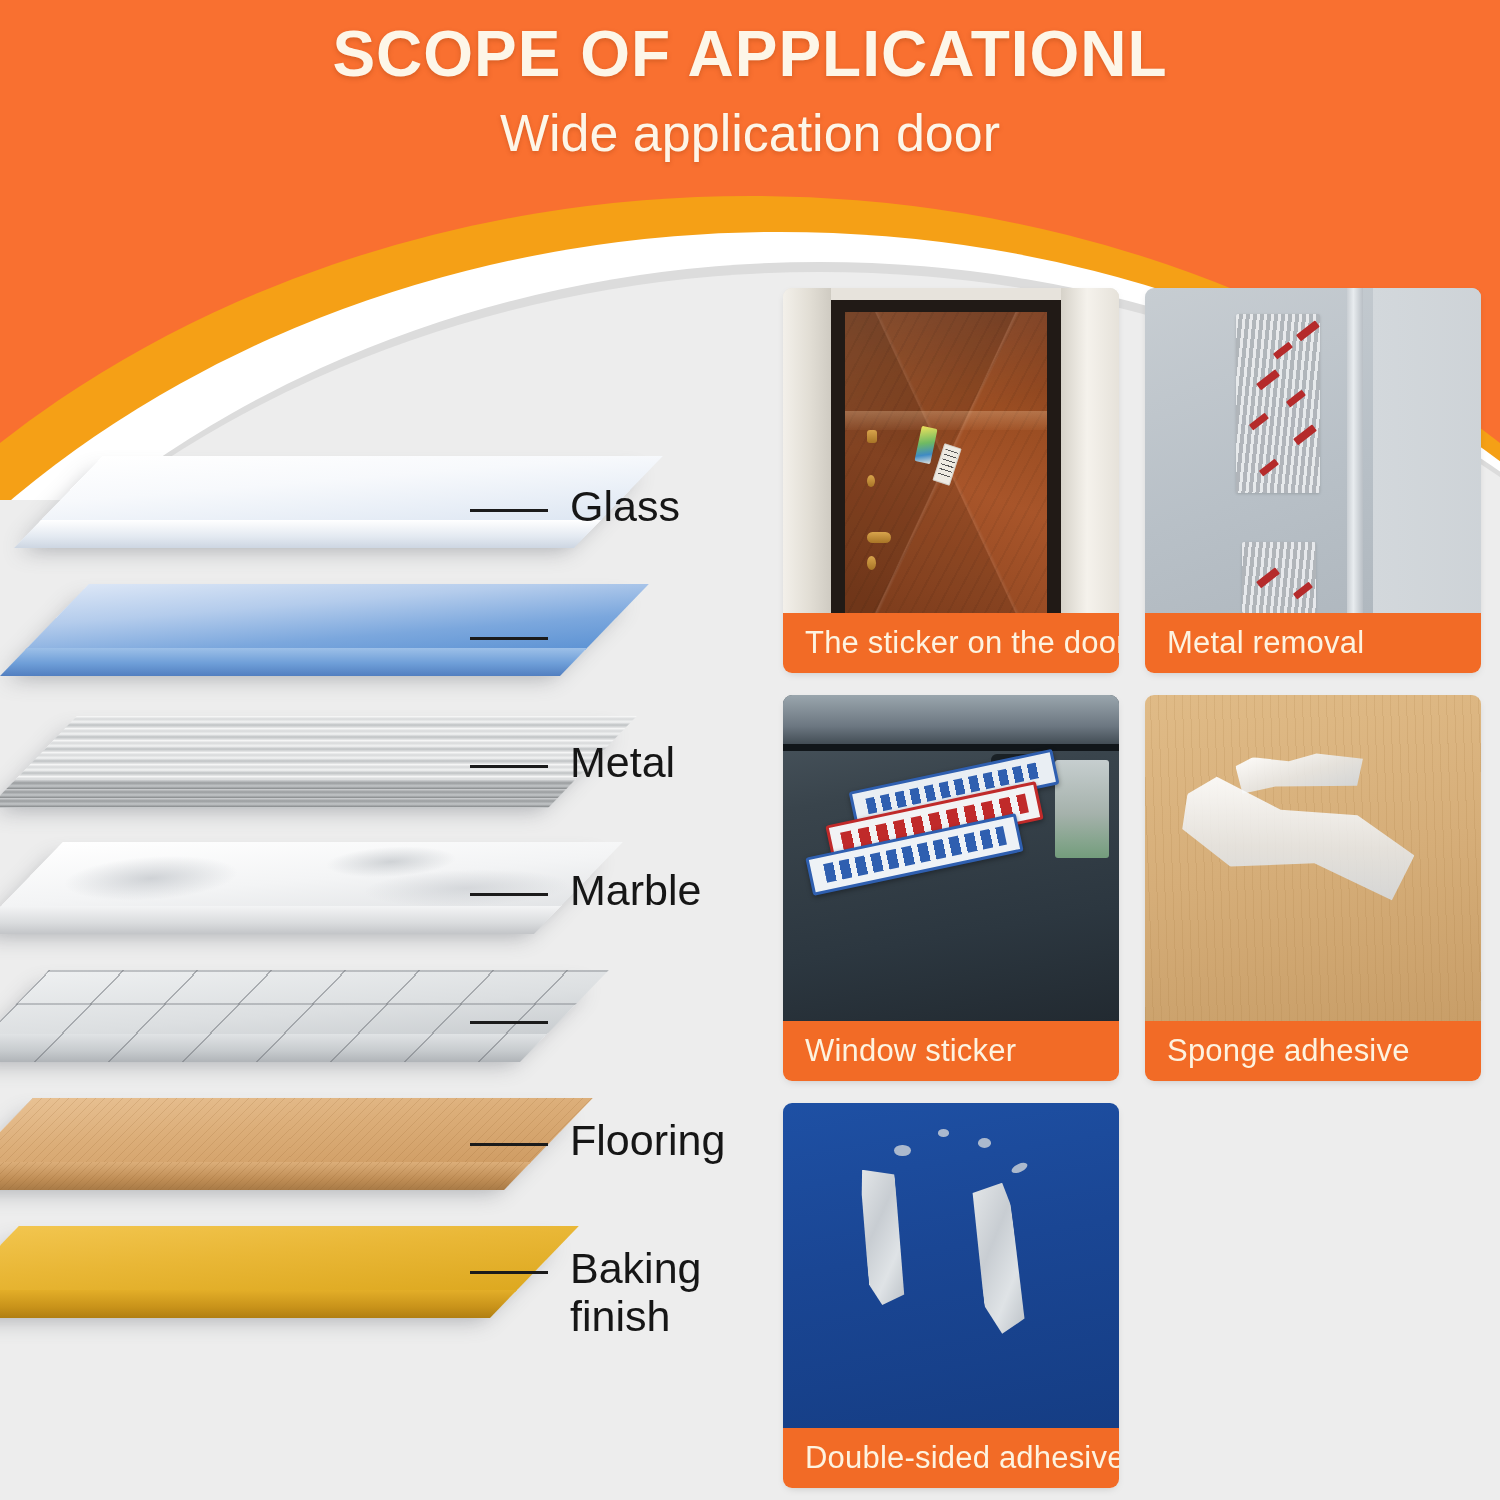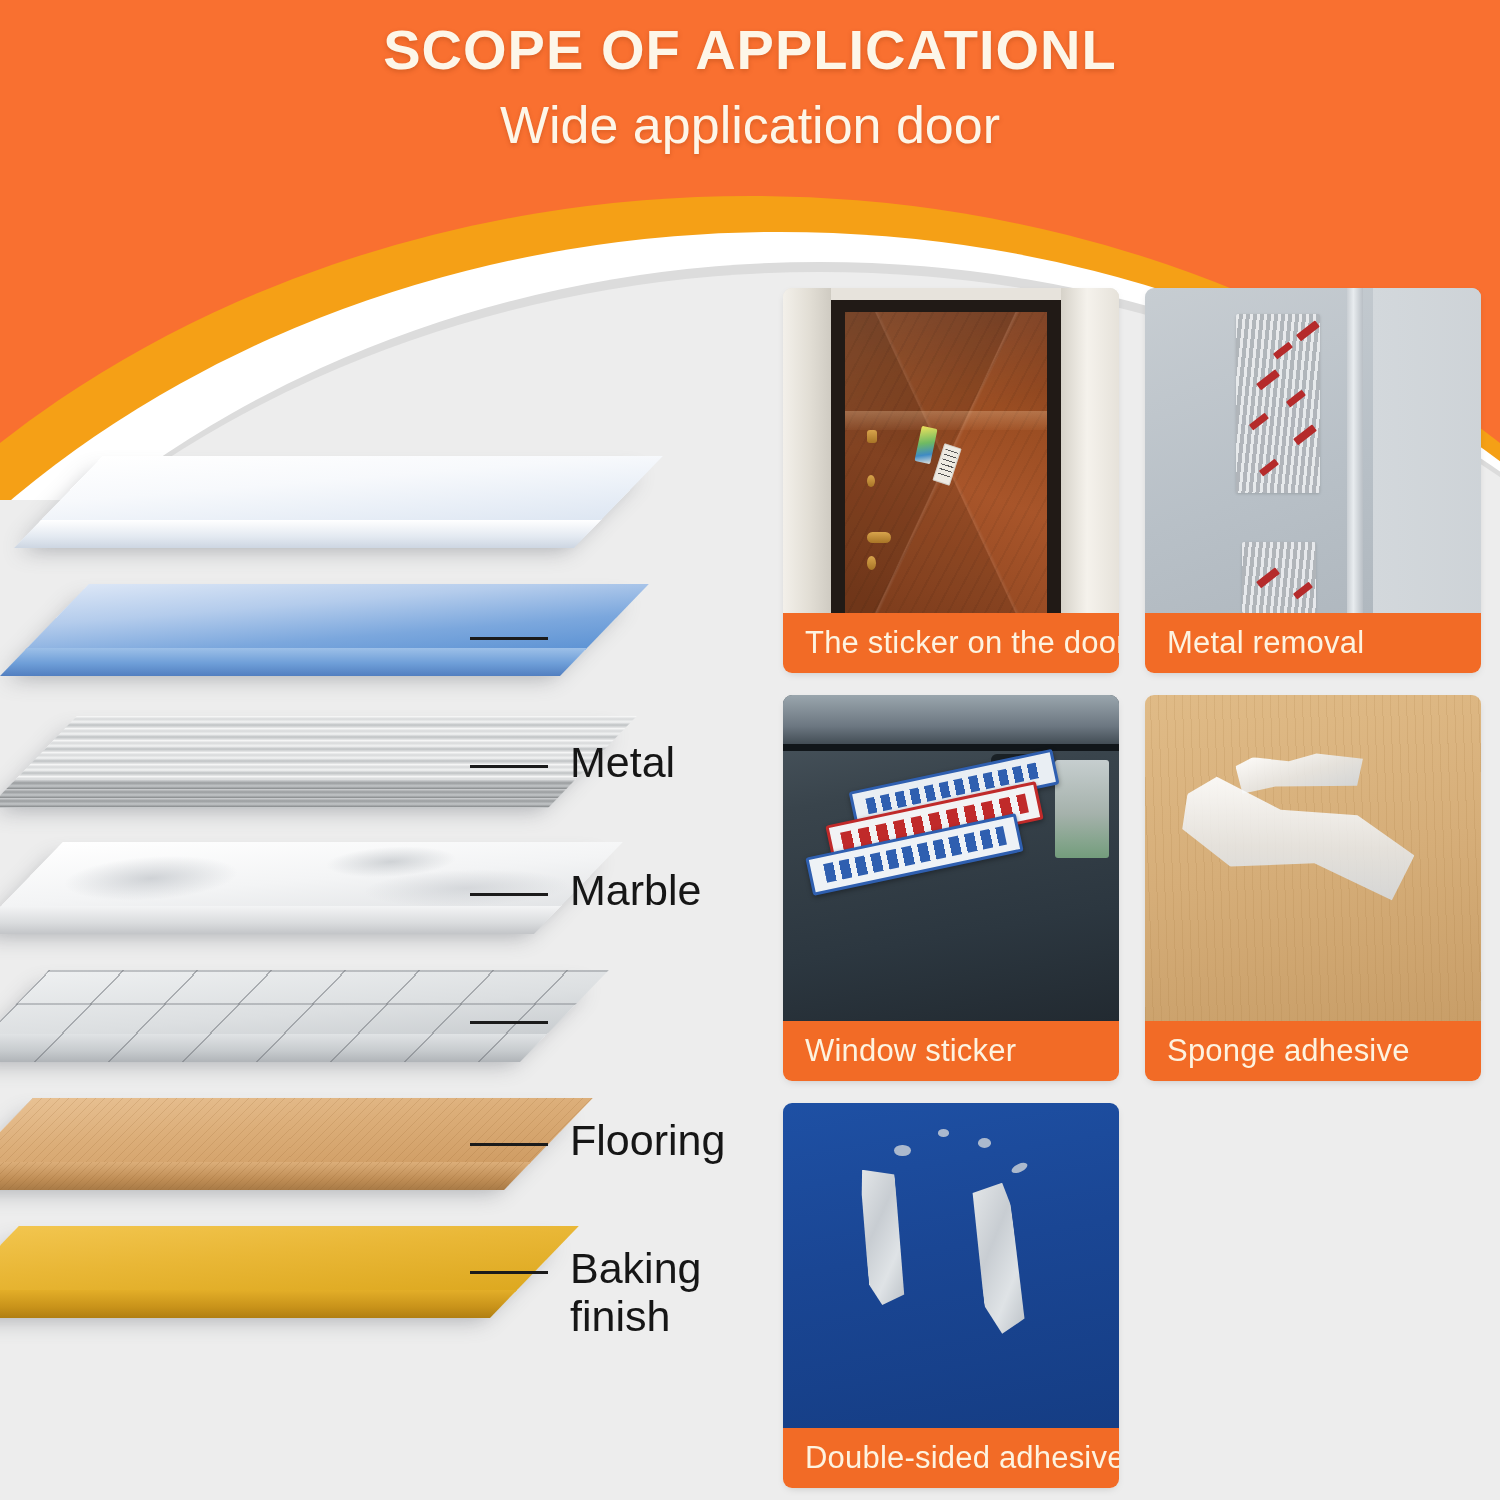--- a/index.html
+++ b/index.html
@@ -41,21 +41,21 @@
   #swoosh-body {
     left:-250px; top:272px; width:2140px; height:900px;
     background:#ededed;
   }
 
   #title-block {
     position:absolute; left:0; top:0; width:1500px;
     text-align:center; z-index:6;
   }
   #main-title {
-    font-size:56px;
+    font-size:64px;
     font-weight:bold;
     color:#fdf6e8;
     letter-spacing:1px;
     line-height:1.0;
     padding-top:22px;
     white-space:nowrap;
     text-shadow:0 2px 5px rgba(130,45,0,.28);
   }
   #subtitle {
     font-size:52px;
@@ -390,20 +390,24 @@
   <div class="slab-wrap" style="left:-70px; top:796px;">
     <div class="slab" id="slab-bake">
       <div class="slab-top"></div>
       <div class="slab-edge"></div>
     </div>
   </div>
 </div>
 
 <div id="legend">
 
+  <div class="legend-row" style="top:52px;">
+    <div class="leader"></div>
+    <div class="legend-label">Glass</div>
+  </div>
 
   <div class="legend-row" style="top:180px;">
     <div class="leader"></div>
   </div>
 
   <div class="legend-row" style="top:308px;">
     <div class="leader"></div>
     <div class="legend-label">Metal</div>
   </div>
 

